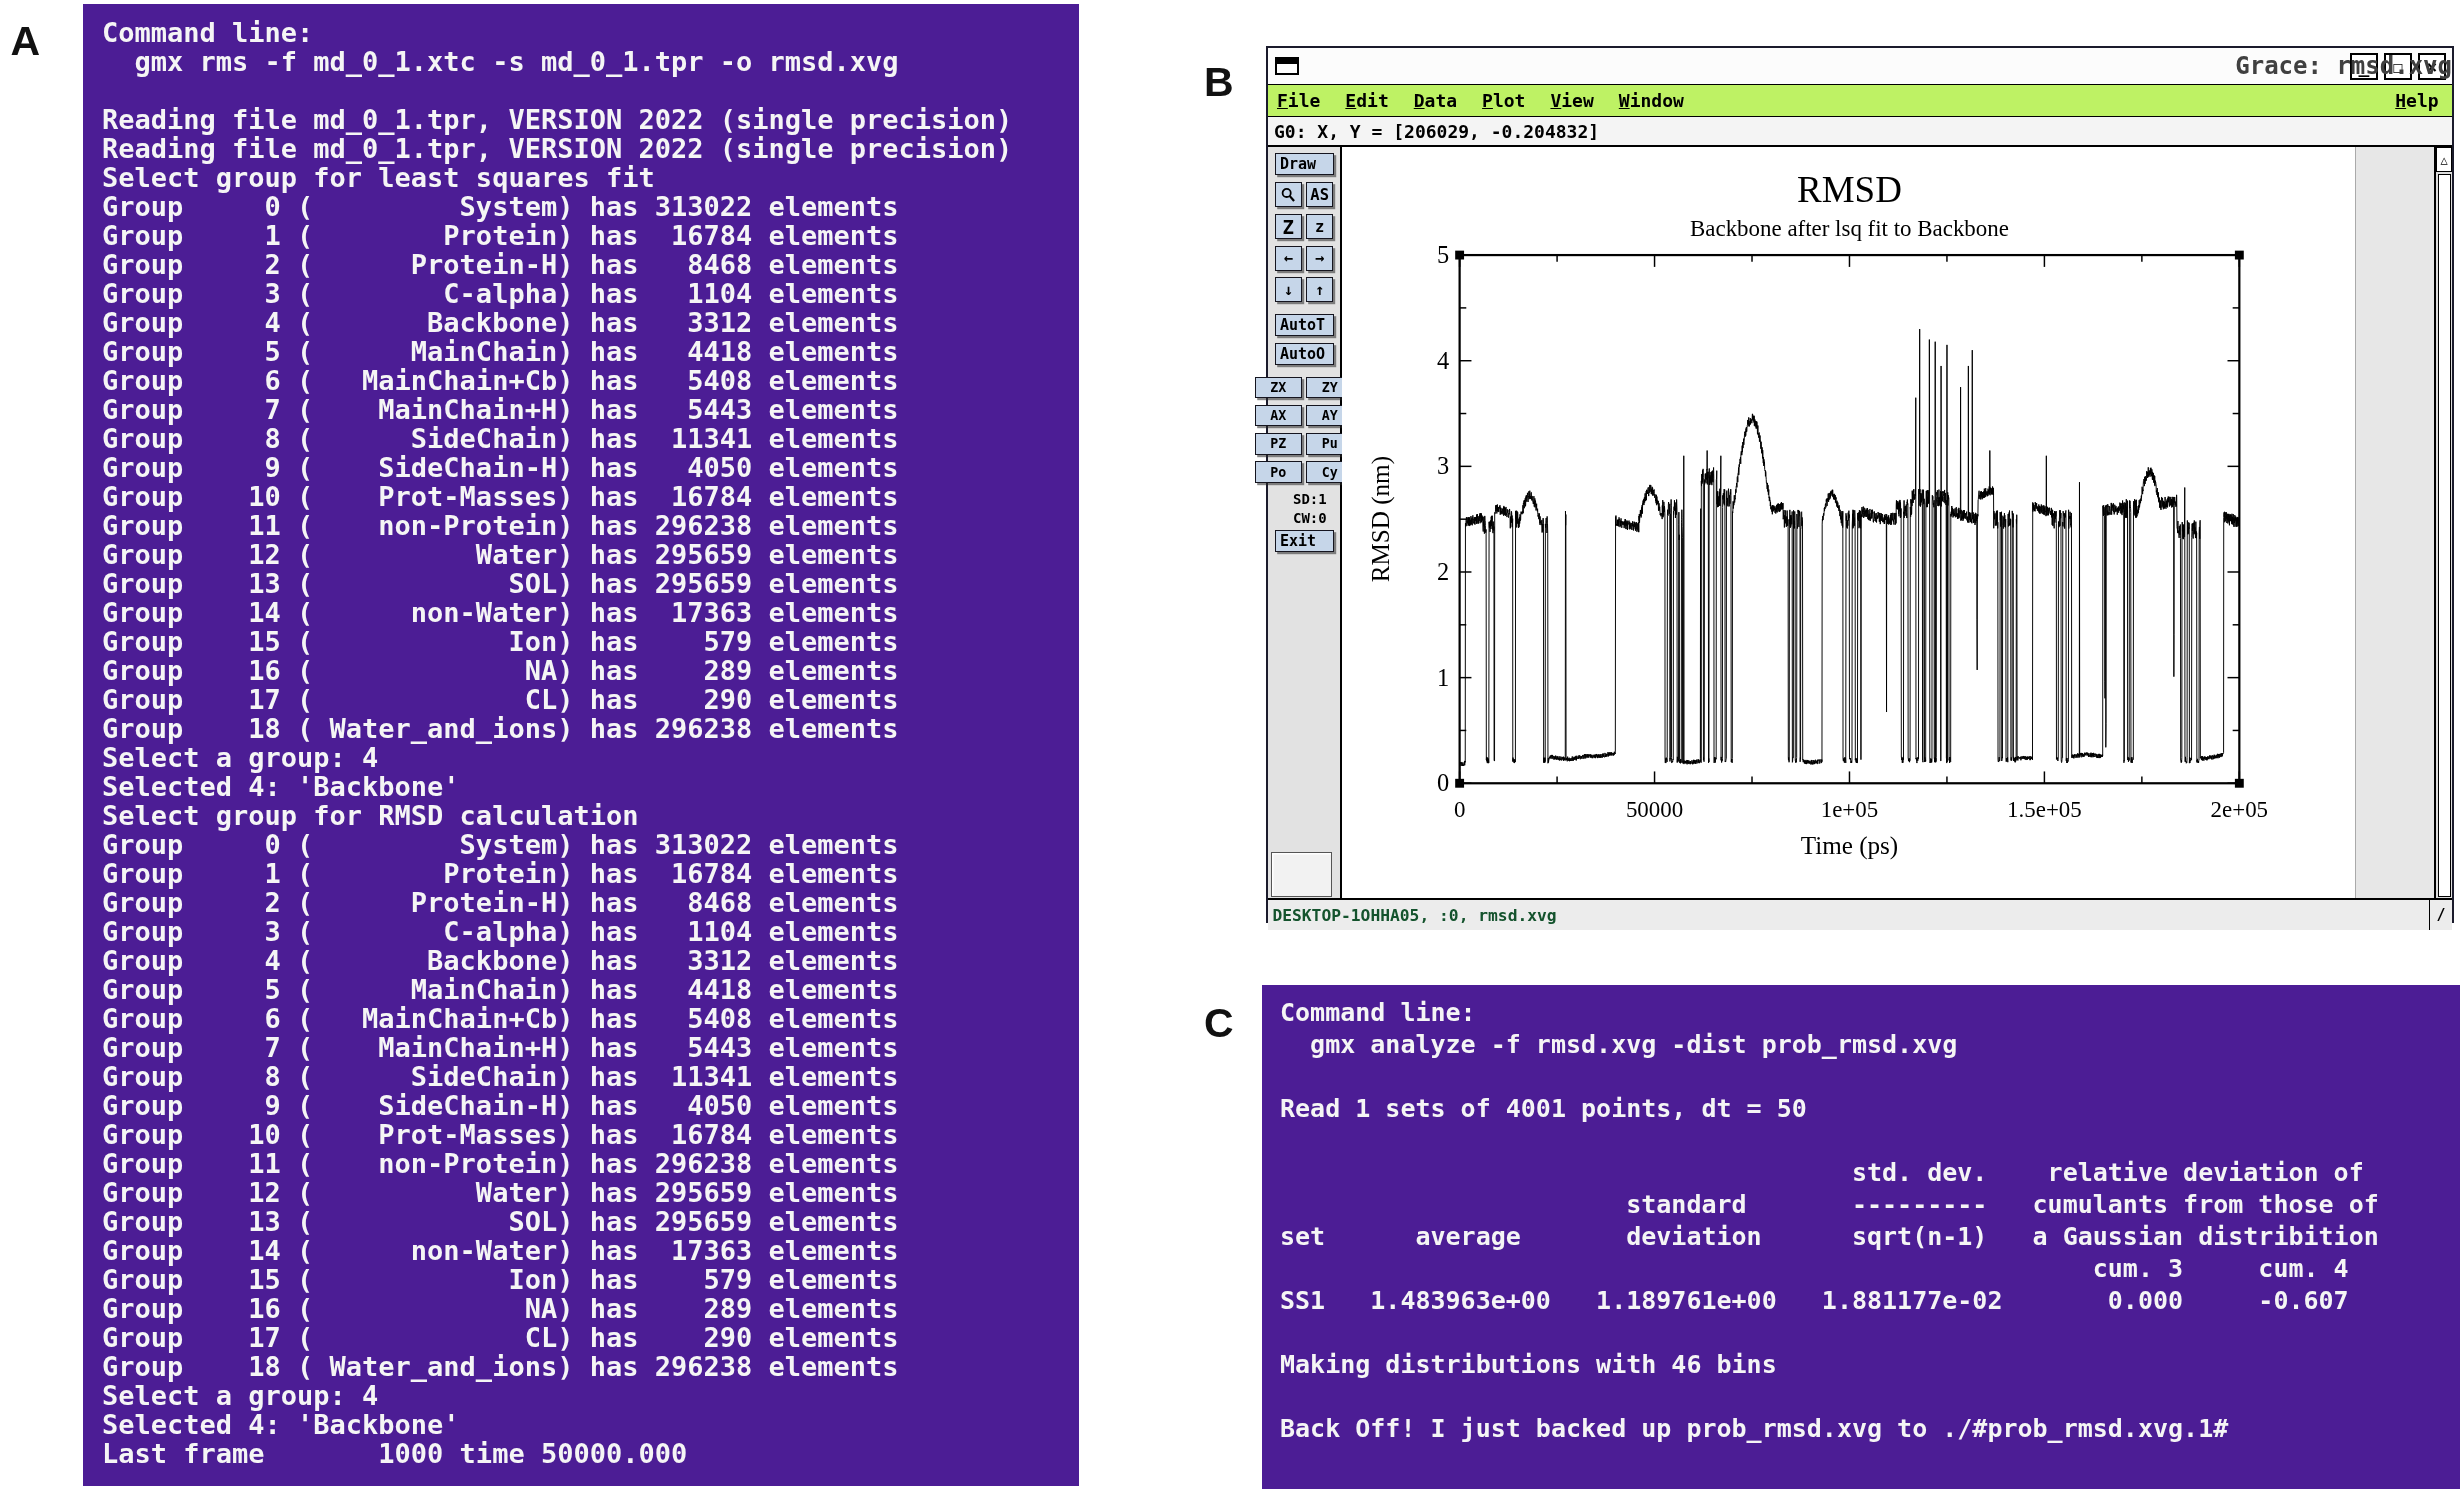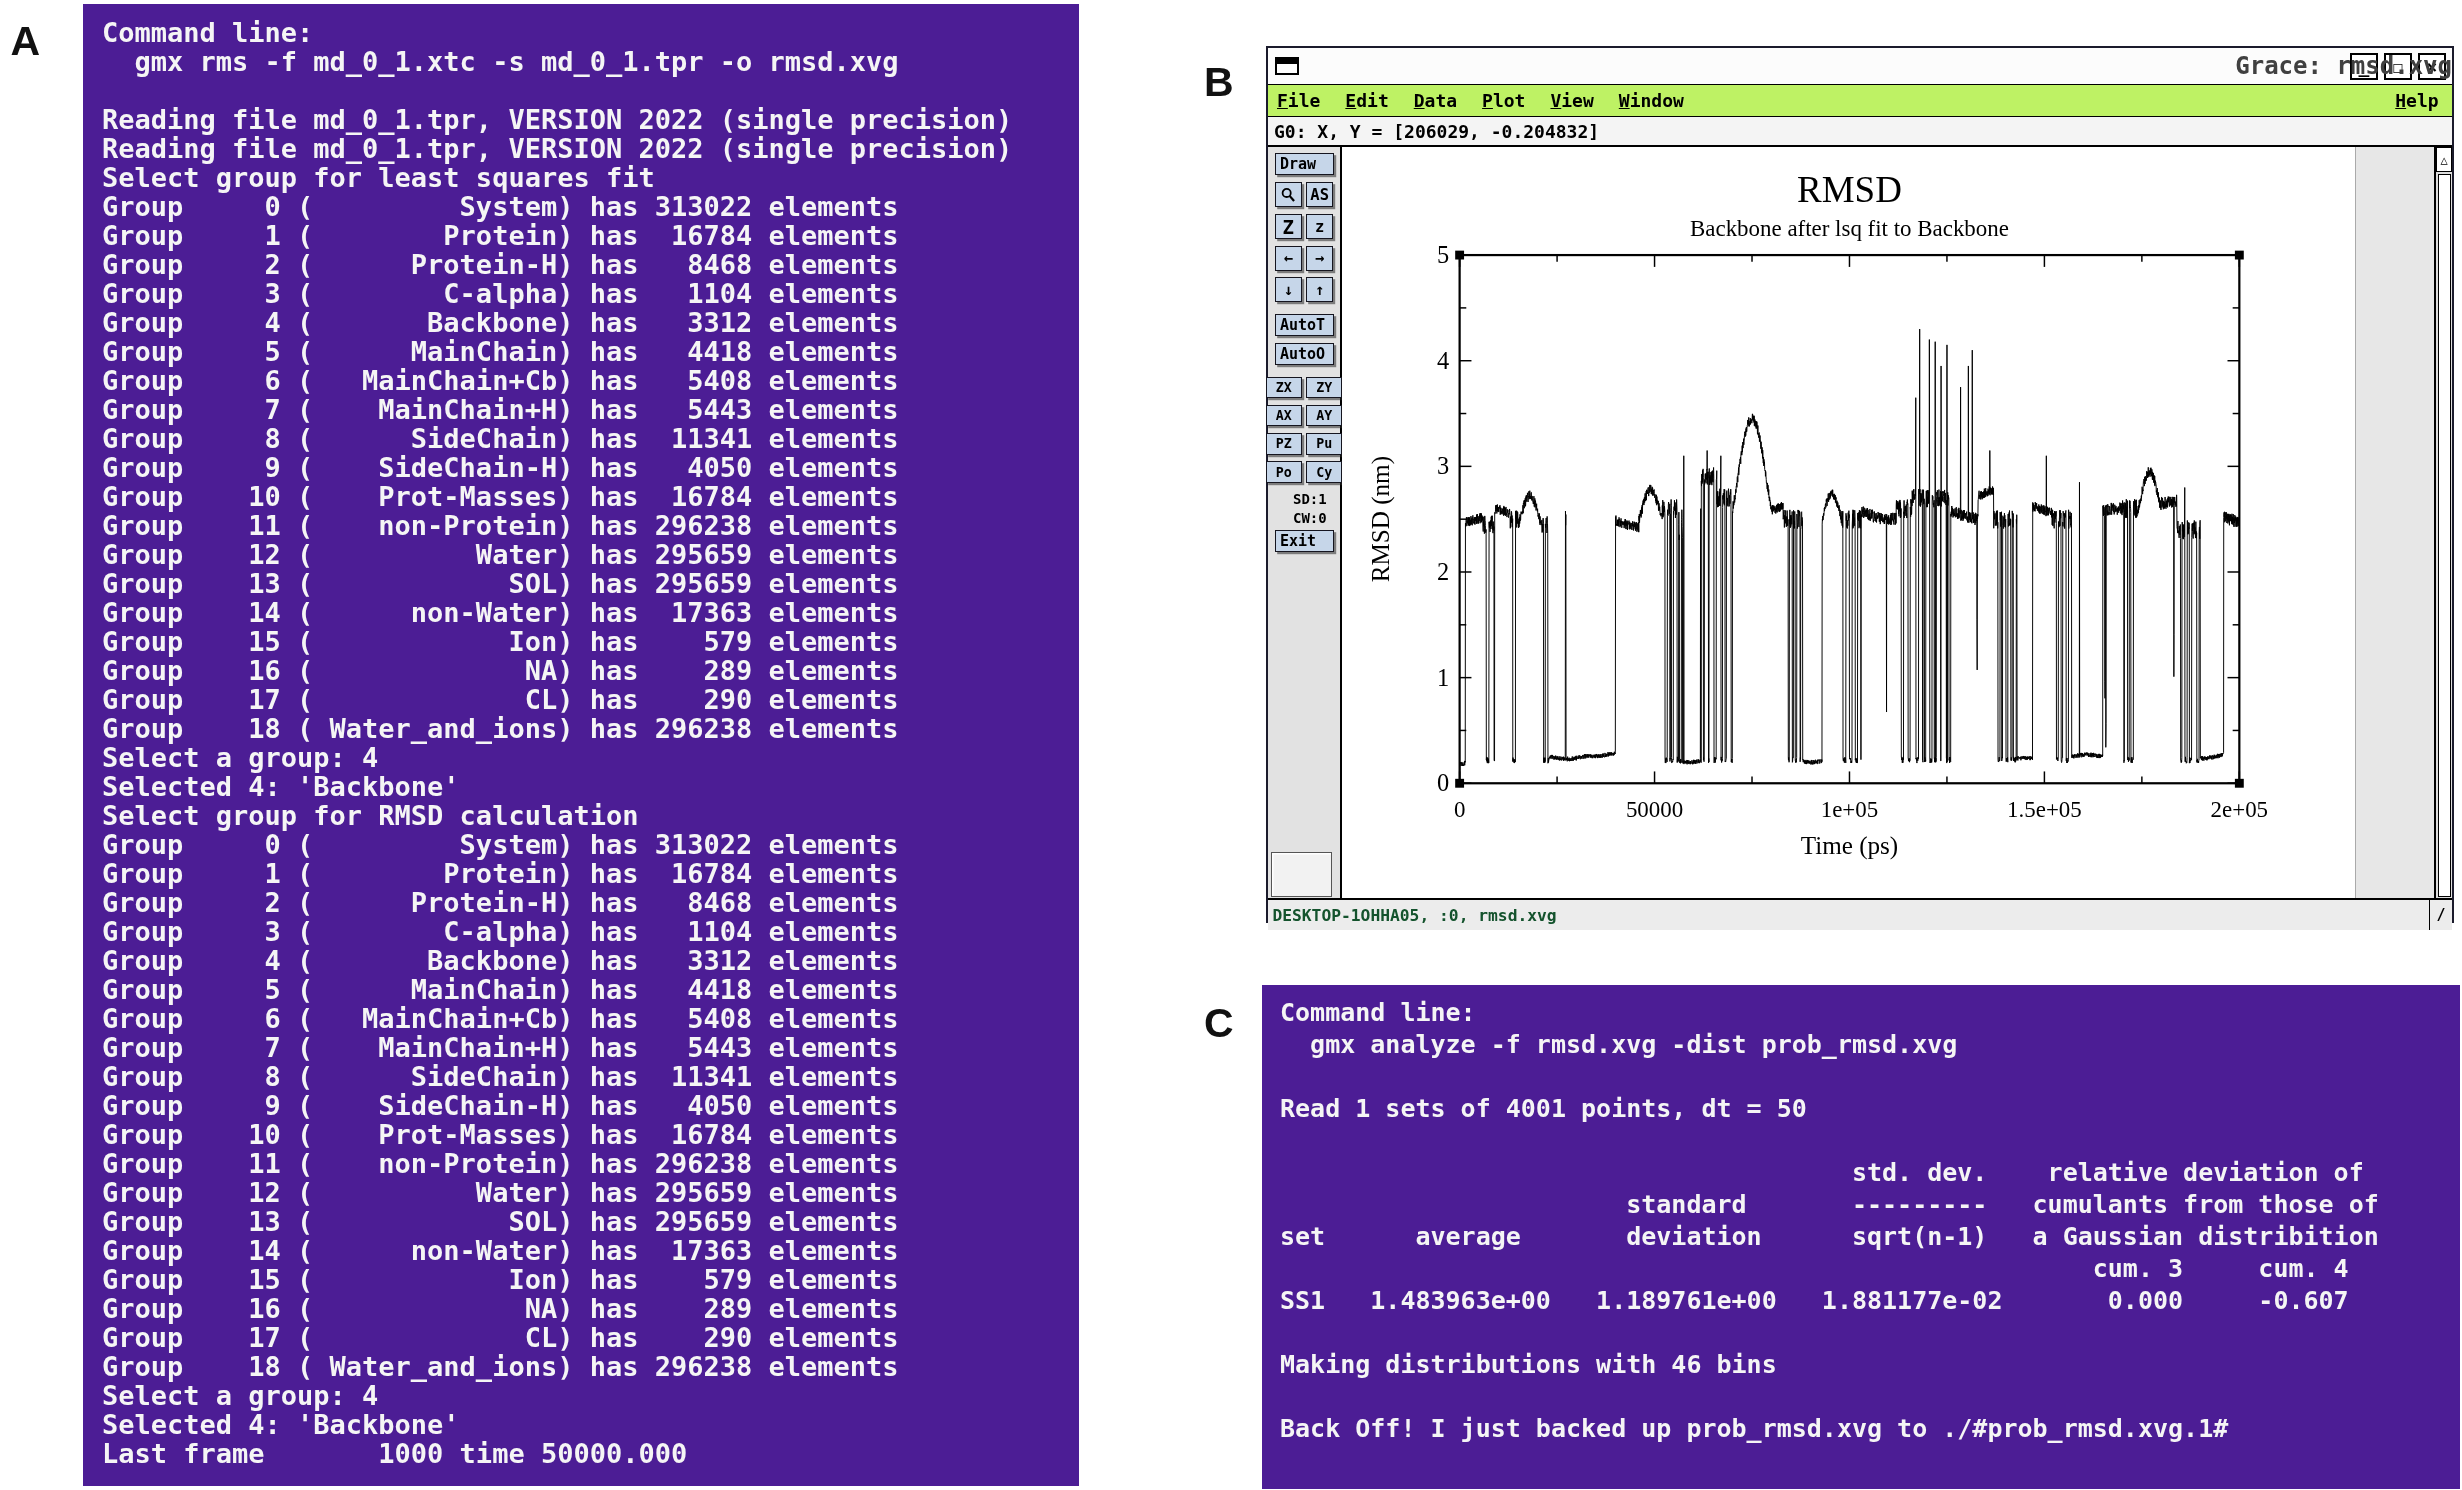--- a/index.html
+++ b/index.html
@@ -37,21 +37,21 @@
   .locator span{font-size:18px;font-weight:bold;color:#000;padding-left:6px;}
   .grace-main{position:relative;height:751px;display:flex;}
   .toolcol{width:74px;background:#e2e2e2;border-right:2.2px solid #000;box-sizing:border-box;
         display:flex;flex-direction:column;align-items:center;padding-top:6px;position:relative;}
   .gbtn{background:#c6d6e9;border:1.5px solid #15151f;box-shadow:2.2px 2.2px 0 rgba(40,40,40,.55);
         color:#000;font-family:"DejaVu Sans Mono",monospace;font-weight:bold;
         display:flex;align-items:center;justify-content:center;box-sizing:border-box;text-align:right;}
   .gbtn.wide{width:59px;height:22px;font-size:15px;justify-content:flex-start;padding-left:4.4px;margin-bottom:7.4px;}
   .pair-row{display:flex;gap:4.4px;margin-bottom:6.7px;}
   .gbtn.sq{width:27px;height:25px;font-size:15.5px;}
-  .gbtn.sm{width:36px;height:21.5px;font-size:13.3px;}
+  .gbtn.sm{width:47px;height:21.5px;font-size:13.3px;}
   .tool-label{font-size:14px;font-weight:bold;color:#000;margin:1.5px 0;align-self:flex-start;padding-left:25px;}
   .tool-sep{height:4.4px;}
   .tool-bottom-box{position:absolute;bottom:1.5px;left:3px;width:59px;height:43px;background:#f2f2f2;
         border:1.5px solid #555;box-shadow:inset 1.5px 1.5px 0 #fff;}
   .canvas{width:1080px;background:#ffffff;position:relative;}
   .page-edge{width:83px;background:#e7e7e7;border-left:1.5px solid #aaa;}
   .vscroll{width:19px;background:#dedede;border-left:2.2px solid #000;position:relative;box-sizing:border-box;}
   .vscroll .upbox{position:absolute;top:0;left:0;right:0;height:25px;background:#fff;
         border:1.5px solid #000;box-sizing:border-box;display:flex;align-items:center;justify-content:center;
         font-size:12px;font-weight:bold;}

